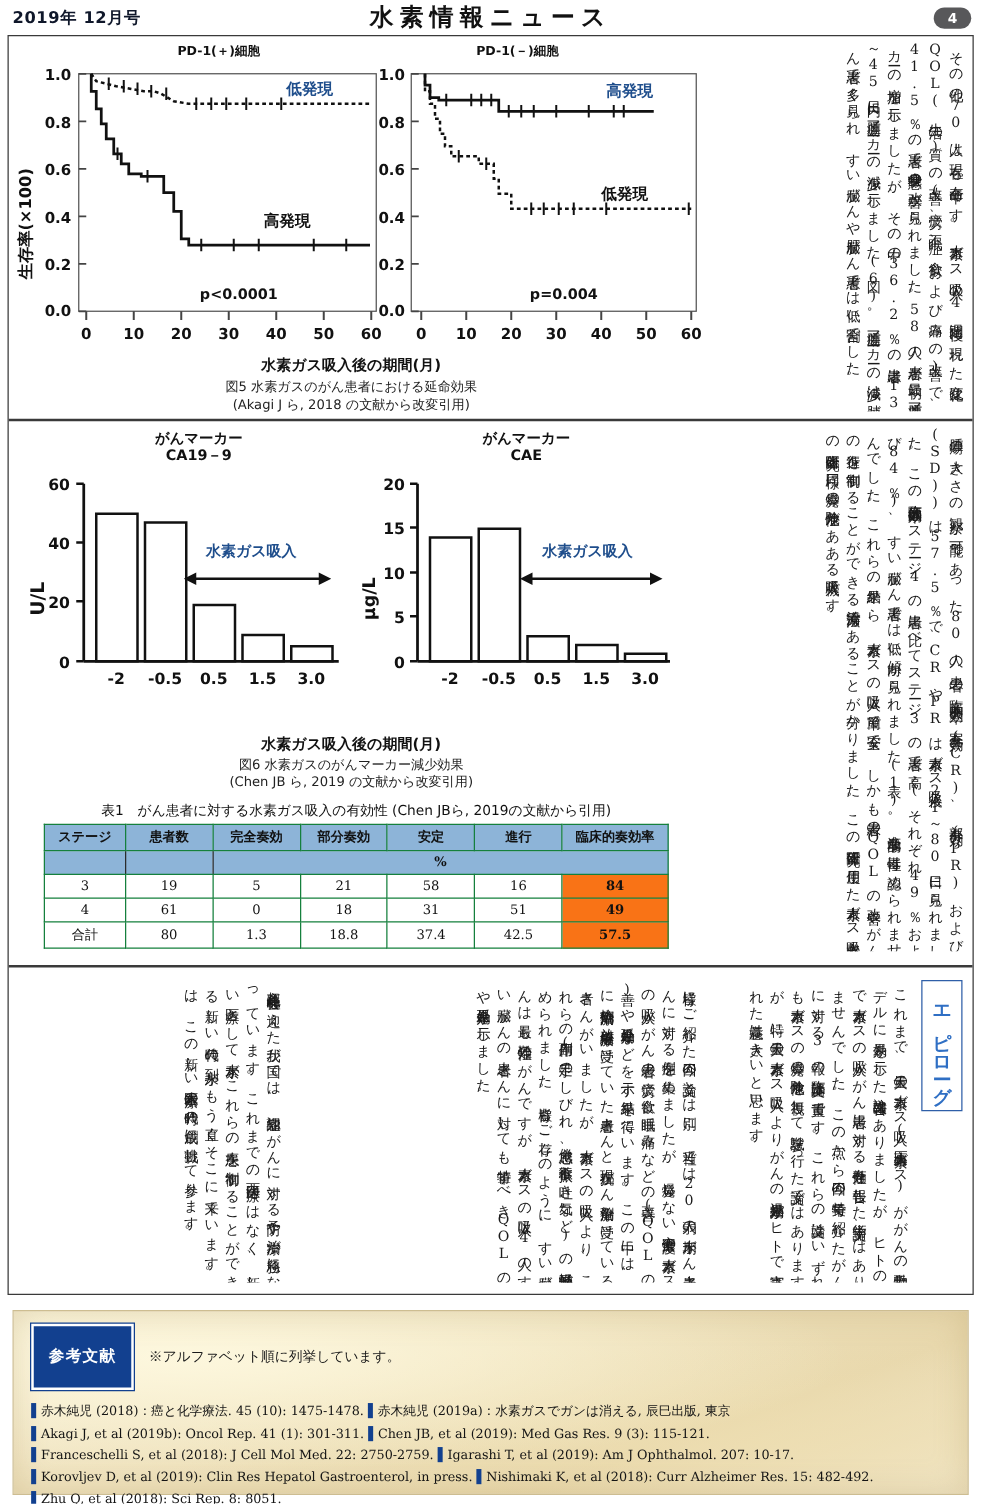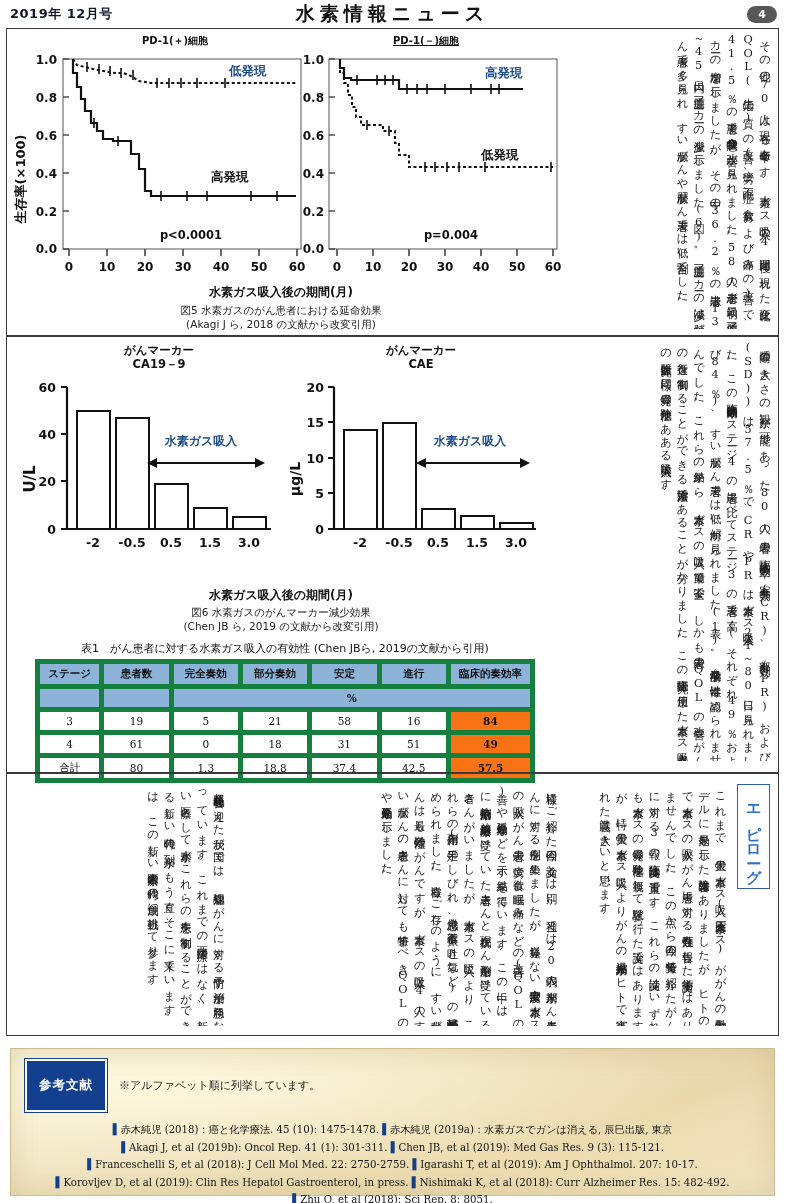--- a/index.html
+++ b/index.html
@@ -67,21 +67,21 @@
   .charttitle {
     text-align: center; font-size: 10px; font-weight: 700; color: #111;
   }
   .subtitle-2 { text-align:center; font-size:11.5px; font-weight:600; color:#111; line-height:1.25;}
 
   
   #tbl-title { text-align: center; font-size: 11px; color: #111; margin-bottom: 3px; }
   table.t1 { border-collapse: collapse; width: 100%; font-size: 10.5px;
              font-family: "DejaVu Serif","Liberation Serif",serif; }
   table.t1 th, table.t1 td {
-    border: 5px solid #15803d; text-align: center; padding: 3px 2px; color: #111;
+    border: 1px solid #15803d; text-align: center; padding: 3px 2px; color: #111;
   }
   table.t1 th { background: #8db4d8; font-weight: 700; font-size: 10.5px; }
   td.accent { background: #f97316; font-weight: 700; }
 
   
   #epi-box {
     border: 1.5px solid #2f5fa8;
     width: 34px;
     display: flex; align-items: center; justify-content: center;
     padding: 10px 2px;
@@ -108,21 +108,21 @@
     display: inline-flex; align-items: center; justify-content: center;
     background: #12408f; color: #fff; font-weight: 700;
     font-size: 12.5px; letter-spacing: 1px;
     padding: 16px 12px; border: 2px solid #fff;
     box-shadow: 0 0 0 1px #12408f;
     font-family: "DejaVu Serif","Liberation Serif",serif;
   }
   #ref-note { font-size: 11px; color: #1a1a1a; margin-left: 12px;
               font-family: "DejaVu Serif","Liberation Serif",serif; }
   .ref-line { font-size: 10.2px; color: #141414; line-height: 1.62;
-              font-family: "DejaVu Serif","Liberation Serif",serif; white-space: nowrap; text-align: center; }
+              font-family: "DejaVu Serif","Liberation Serif",serif; white-space: nowrap; }
   .refmark { color: #12408f; font-weight: 700; }
 </style>
 </head>
 <body>
 
 <div id="header">
   <div id="issue-date">2019年 12月号</div>
   <div id="masthead">水素情報ニュース</div>
   <div id="page-badge">4</div>
 </div>
@@ -201,21 +201,21 @@
           <line x1="196" y1="142" x2="196" y2="152"></line>
             <line x1="240" y1="142" x2="240" y2="152"></line>
           <line x1="266" y1="142" x2="266" y2="152"></line>
         </g>
 
         <text x="218" y="26" font-size="12.5" font-weight="700" fill="#1f4e8c" font-family="DejaVu Sans, sans-serif">低発現</text>
         <text x="200" y="132" font-size="12.5" font-weight="700" fill="#111" font-family="DejaVu Sans, sans-serif">高発現</text>
         <text x="180" y="190" font-size="11.5" font-weight="700" fill="#111" text-anchor="middle" font-family="DejaVu Sans, sans-serif">p&lt;0.0001</text>
       </svg>
 
-      <div style="position:absolute;left:300px;top:3px;width:230px;text-decoration:underline;" class="charttitle">PD-1(－)細胞</div>
+      <div style="position:absolute;left:288px;top:3px;width:230px;" class="charttitle">PD-1(－)細胞</div>
       <svg width="265" height="260" viewBox="0 0 265 260" style="position:absolute;left:288px;top:18px;">
         <rect x="30" y="10" width="228" height="190" fill="none" stroke="#555" stroke-width="1"></rect>
         <g font-size="12" font-weight="700" fill="#111" text-anchor="end" font-family="DejaVu Sans, sans-serif">
           <text x="25" y="15">1.0</text>
             <text x="25" y="53">0.8</text>
           <text x="25" y="91">0.6</text>
             <text x="25" y="129">0.4</text>
           <text x="25" y="167">0.2</text>
             <text x="25" y="204">0.0</text>
         </g>

